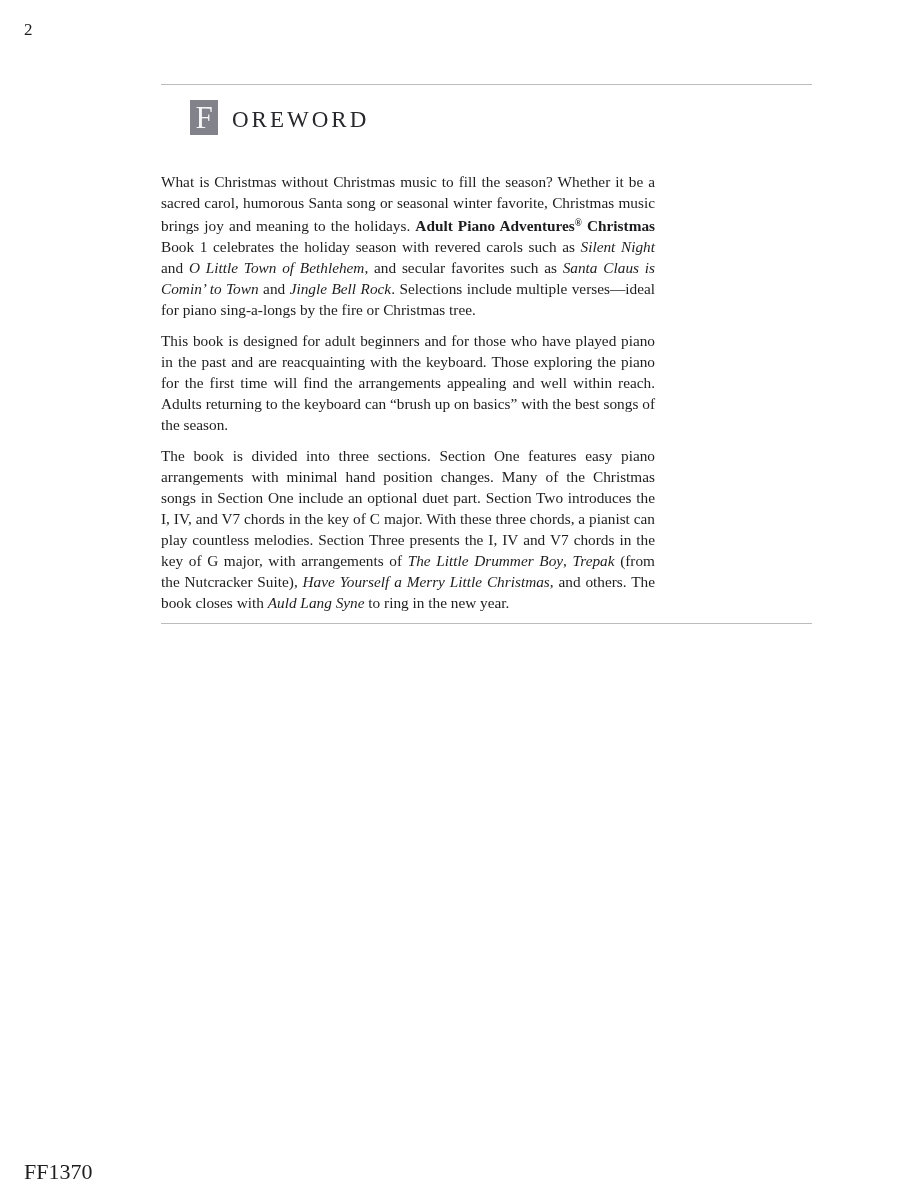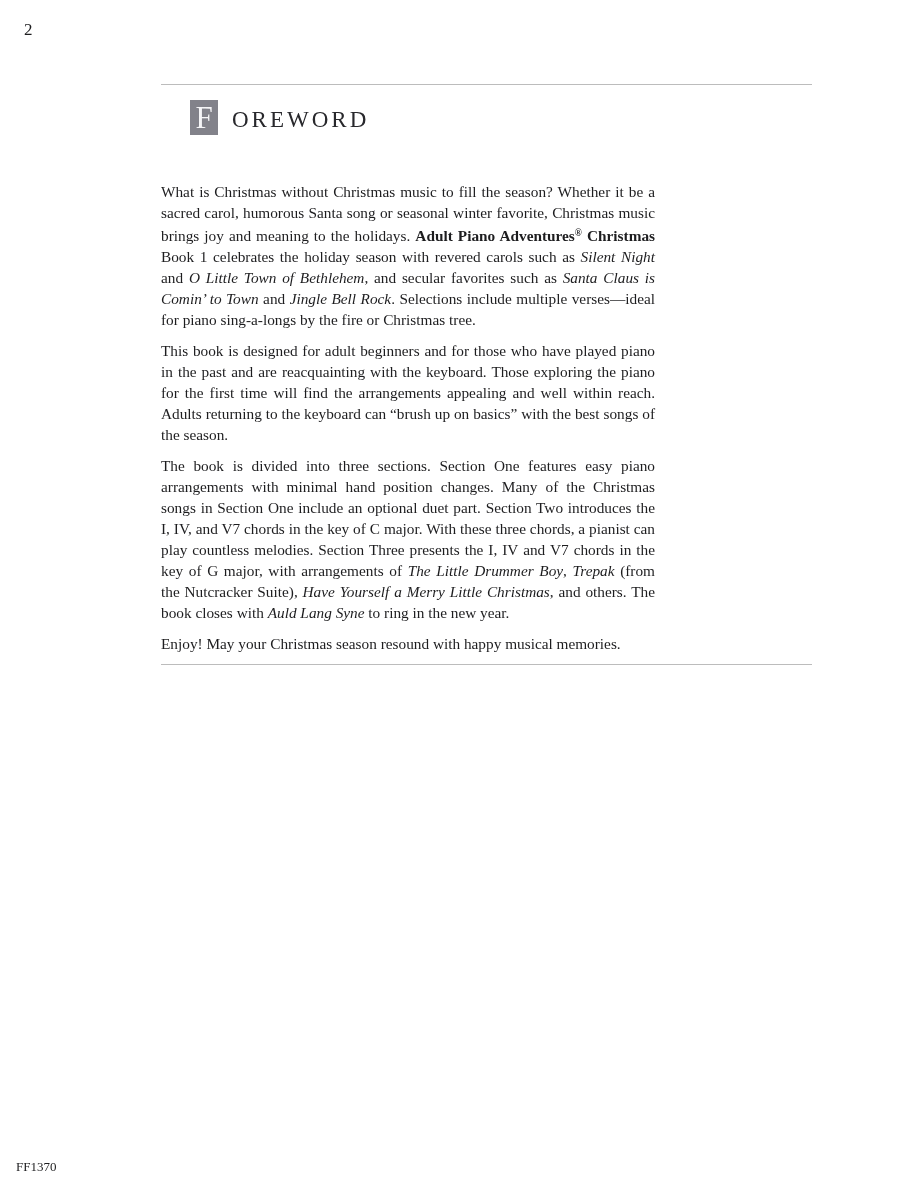--- a/index.html
+++ b/index.html
@@ -52,35 +52,35 @@
     position: absolute;
     left: 42px;
     bottom: 2px;
     font-size: 23px;
     letter-spacing: 3px;
     color: #28282c;
     margin-top: 24px;
   }
   .body-text {
     width: 494px;
-    margin-top: 46px;
+    margin-top: 36px;
     font-size: 15.3px;
     line-height: 21px;
     text-align: justify;
   }
   .body-text p { margin: 0 0 10px 0; }
   .seg-b { font-weight: bold; }
   .seg-i { font-style: italic; }
   .seg-bsup { font-weight: bold; font-size: 9.5px; vertical-align: 5px; }
   .rule-bottom { margin-top: 22px; }
   .footer-code {
     position: absolute;
-    left: 16px;
+    left: 24px;
     top: 1159px;
-    font-size: 13px;
+    font-size: 22px;
     color: var(--ink, #1d1d1f);
   }
 </style>
 </head>
 <body>
 
 <div class="page">
   <div class="page-number">2</div>
 
   <div class="content">
@@ -88,20 +88,19 @@
 
     <div class="heading">
       <span class="dropcap">F</span>
       <span class="heading-rest">OREWORD</span>
     </div>
 
     <div class="body-text">
         <p><span>What is Christmas without Christmas music to fill the season? Whether it be a sacred carol, humorous Santa song or seasonal winter favorite, Christmas music brings joy and meaning to the holidays. </span><span class="seg-b">Adult Piano Adventures</span><span class="seg-bsup">®</span><span class="seg-b"> Christmas</span><span> Book 1 celebrates the holiday season with revered carols such as </span><span class="seg-i">Silent Night</span><span> and </span><span class="seg-i">O Little Town of Bethlehem</span><span>, and secular favorites such as </span><span class="seg-i">Santa Claus is Comin’ to Town</span><span> and </span><span class="seg-i">Jingle Bell Rock</span><span>. Selections include multiple verses—ideal for piano sing-a-longs by the fire or Christmas tree.</span></p>
         <p><span>This book is designed for adult beginners and for those who have played piano in the past and are reacquainting with the keyboard. Those exploring the piano for the first time will find the arrangements appealing and well within reach. Adults returning to the keyboard can “brush up on basics” with the best songs of the season.</span></p>
         <p><span>The book is divided into three sections. Section One features easy piano arrangements with minimal hand position changes. Many of the Christmas songs in Section One include an optional duet part. Section Two introduces the I, IV, and V7 chords in the key of C major. With these three chords, a pianist can play countless melodies. Section Three presents the I, IV and V7 chords in the key of G major, with arrangements of </span><span class="seg-i">The Little Drummer Boy</span><span>, </span><span class="seg-i">Trepak</span><span> (from the Nutcracker Suite), </span><span class="seg-i">Have Yourself a Merry Little Christmas</span><span>, and others. The book closes with </span><span class="seg-i">Auld Lang Syne</span><span> to ring in the new year.</span></p>
-        <p><span>Enjoy! May your Christmas season resound with happy musical memories.</span></p>
       </div>
 
     <hr class="rule rule-bottom">
   </div>
 
   <div class="footer-code">FF1370</div>
 </div>
 
 </body></html>

